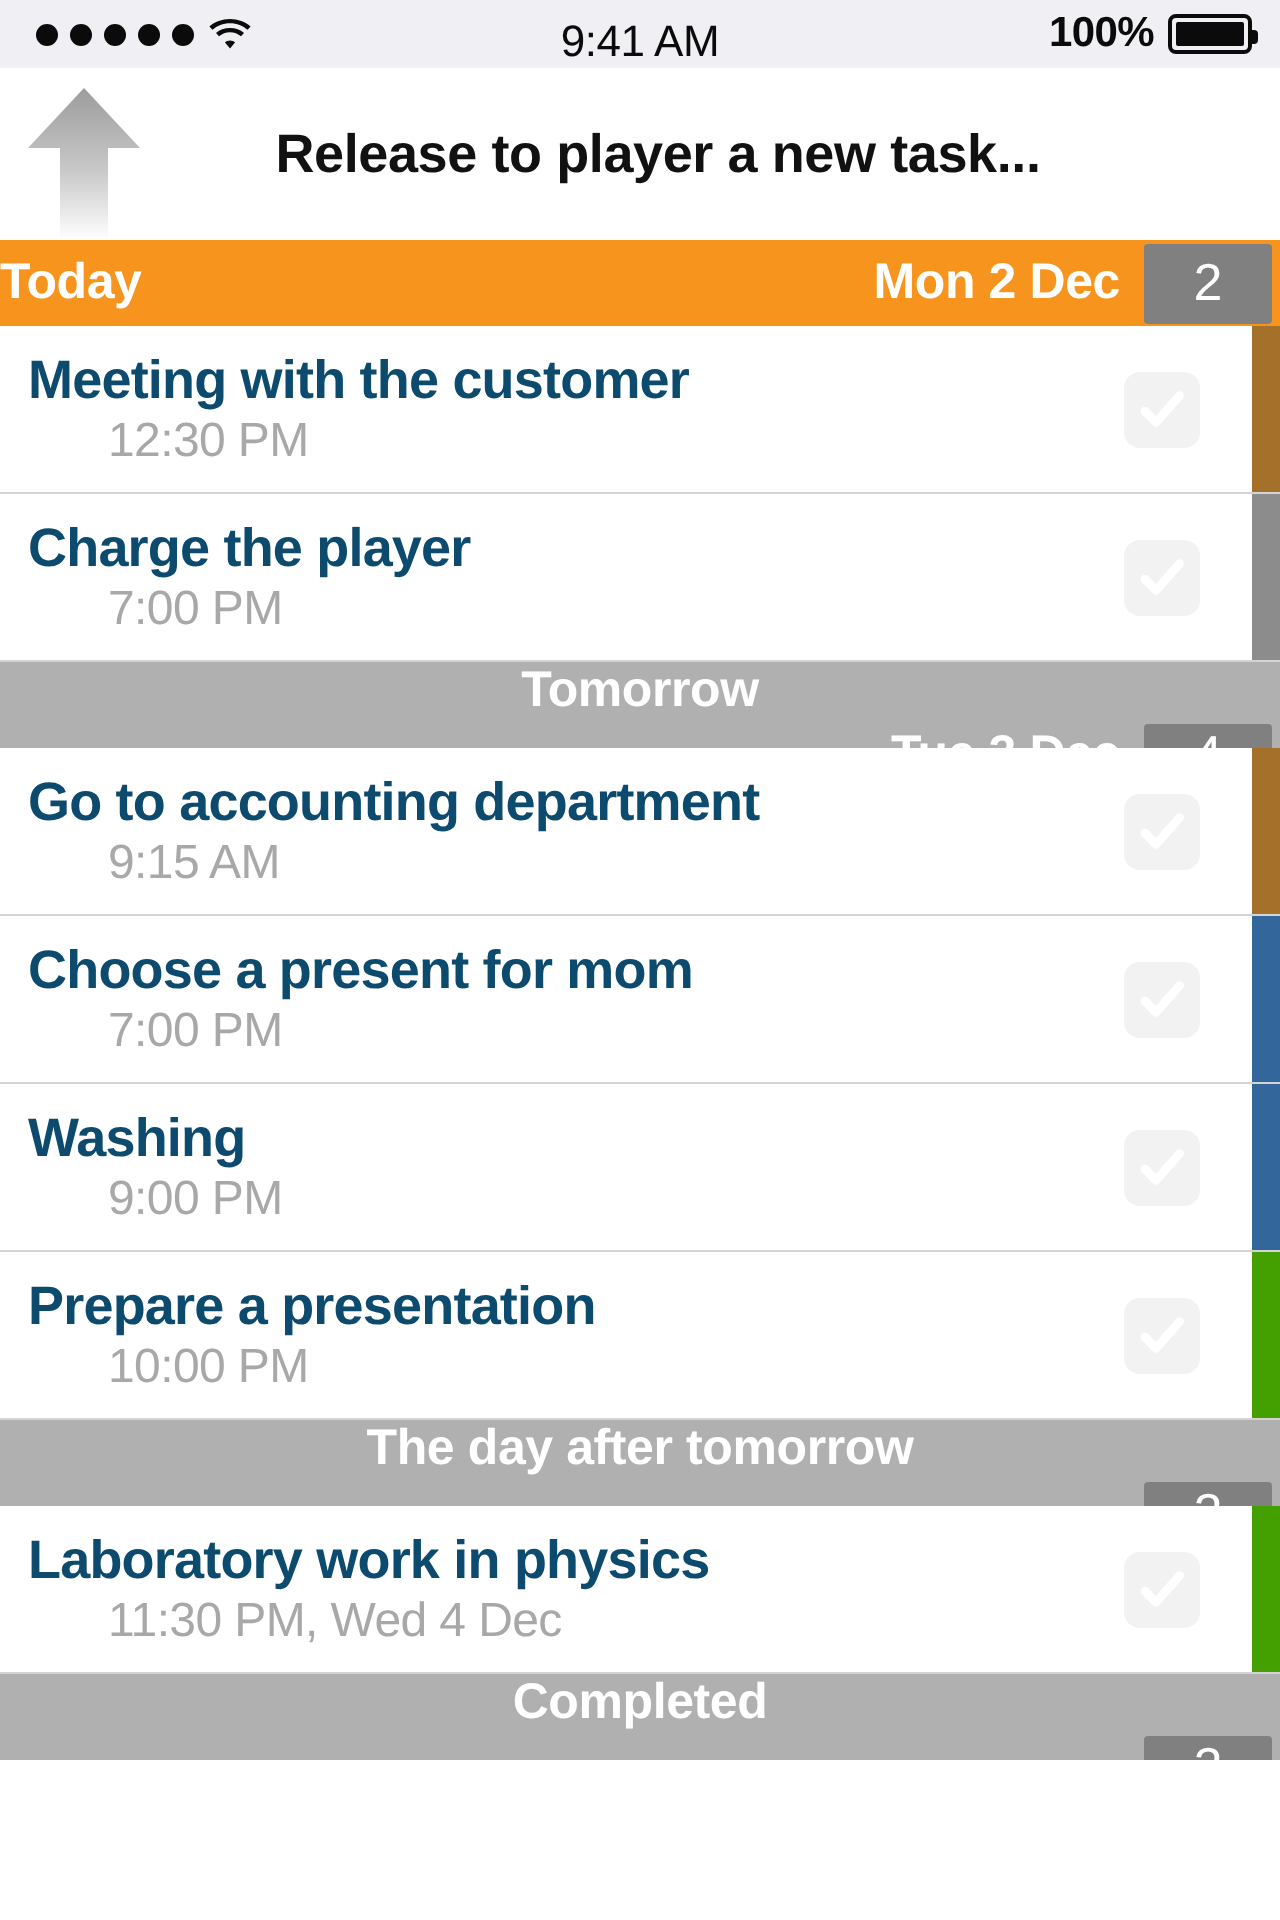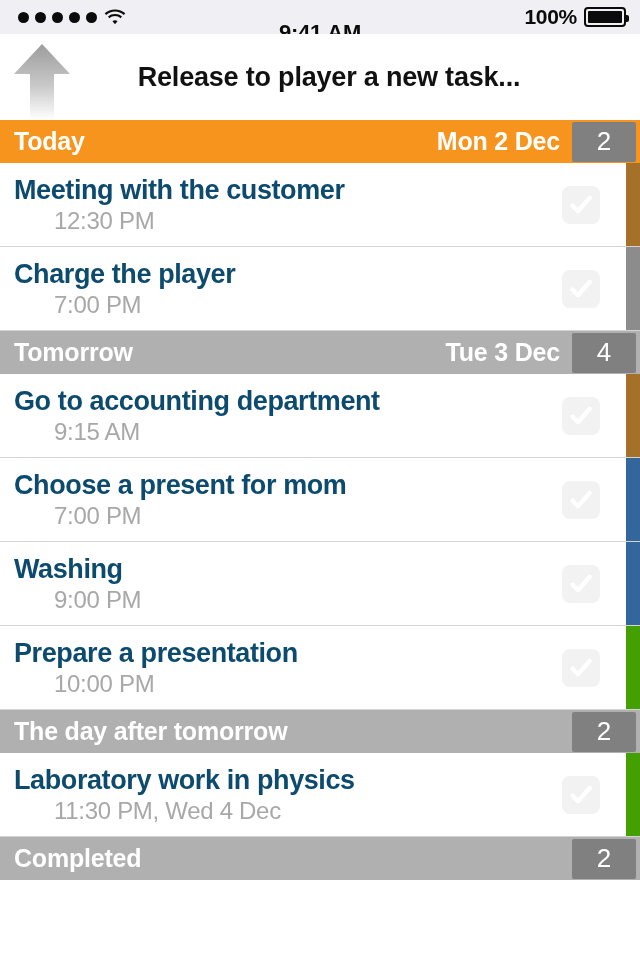--- a/index.html
+++ b/index.html
@@ -23,24 +23,24 @@
     display:flex; align-items:center; gap:7px;
     padding-left:18px;
   }
   .signal-dots{ display:flex; align-items:center; gap:6px; }
   .signal-dots i{
     width:11px; height:11px; border-radius:50%;
     background:#0b0b0b; display:block;
   }
   .wifi-icon{ display:block; width:22px; height:16px; }
   .status-time{
-    position:absolute; left:0; right:0; top:16px;
+    position:absolute; left:0; right:0; top:4px;
     height:34px; line-height:34px;
     text-align:center;
-    font-size:22px; font-weight:bold; color:#0b0b0b;
+    font-size:22px; font-weight:normal; color:#0b0b0b;
     letter-spacing:-0.2px;
   }
   .status-right{
     position:absolute; right:14px; top:0; height:34px;
     display:flex; align-items:center; gap:7px;font-weight:bold;
   }
   .battery-pct{ font-size:21px; color:#0b0b0b; letter-spacing:-0.3px; }
   .battery{
     width:42px; height:20px;
     border:2px solid #0b0b0b; border-radius:4px;
@@ -80,24 +80,24 @@
   
   .list{ width:100%; }
 
   .section-header{
     height:43px; width:100%;
     display:flex; align-items:center;
     position:relative;
     overflow:hidden;
   }
   .section-header.today{ background:#f7941e; }
-  .section-header.plain{ background:#b0b0b0; }
+  .section-header.plain{ background:#b0b0b0;flex-direction:column; }
   .section-title{
     font-size:25px; font-weight:bold; color:#ffffff;
-    padding-left:14px;
+    padding-left:0;
     letter-spacing:-0.2px;
     white-space:nowrap;
   }
   .section-right{
     margin-left:auto;
     display:flex; align-items:stretch; height:44px;
   }
   .section-date{
     font-size:25px; font-weight:bold; color:#ffffff;
     letter-spacing:-0.2px;

